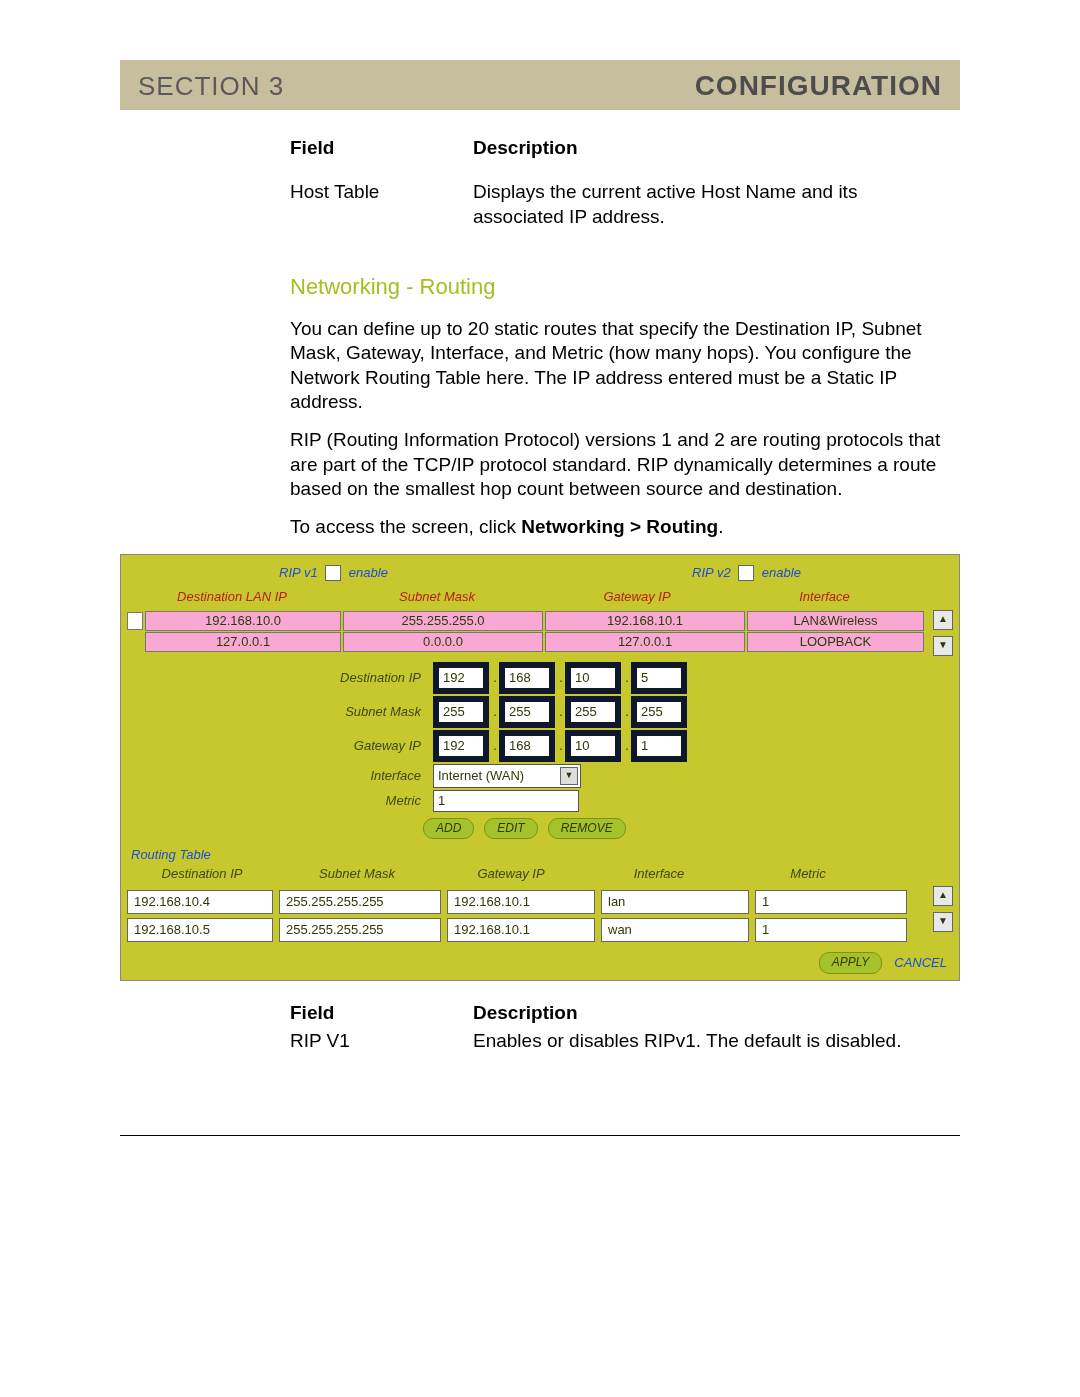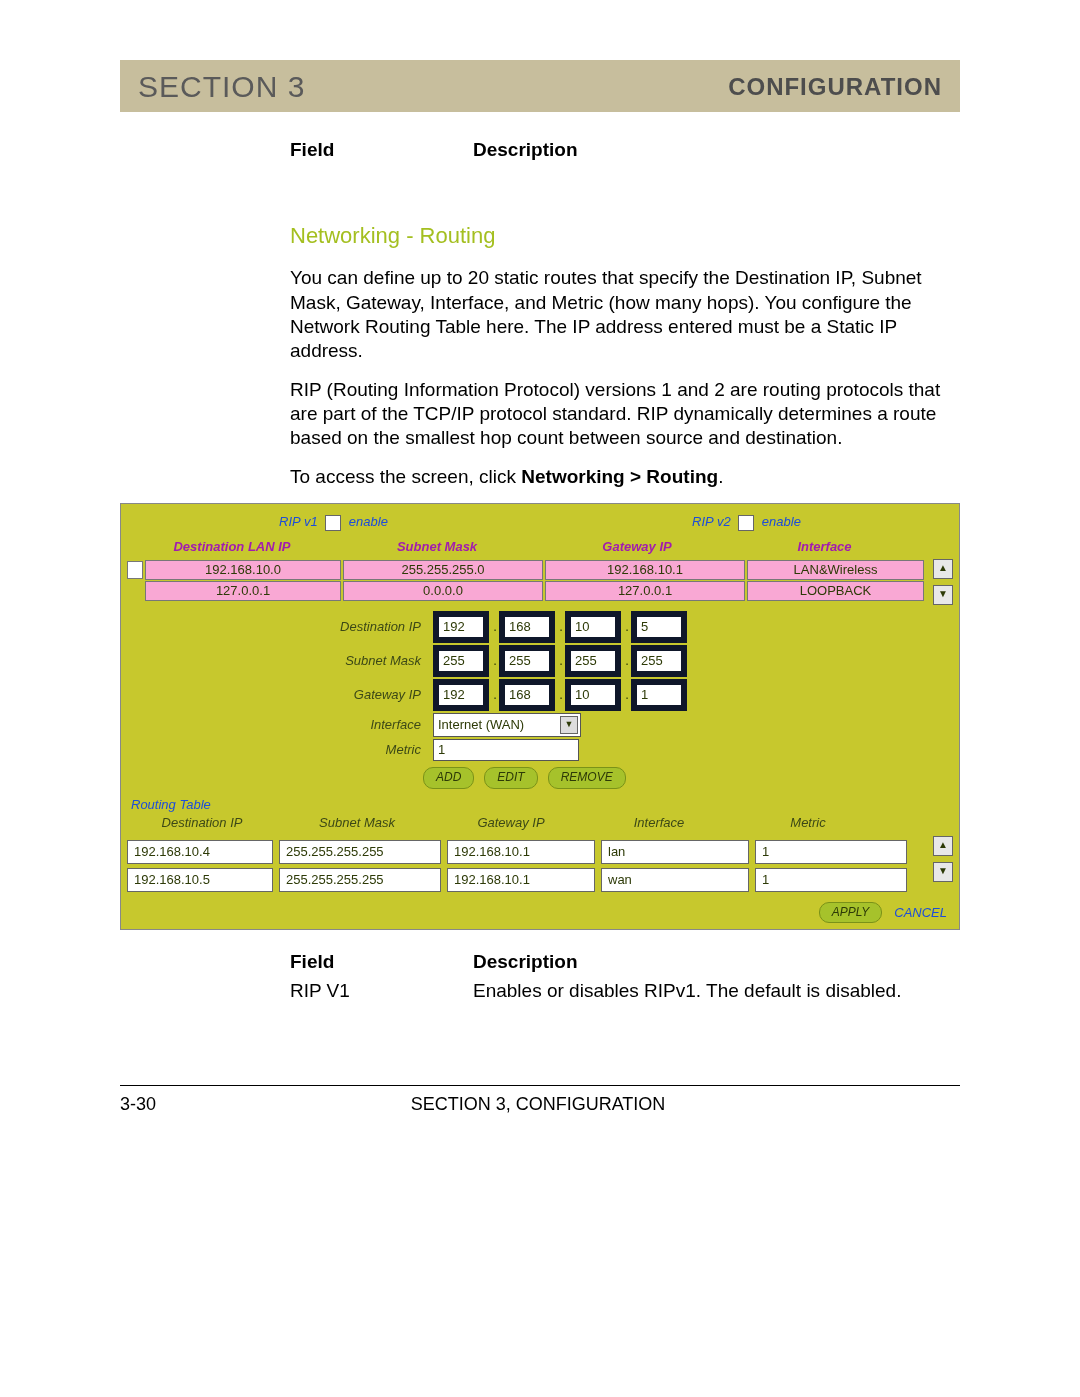--- a/index.html
+++ b/index.html
@@ -16,25 +16,25 @@
   .header-bar {
     background: #c7be9d;
     color: #5a5a5a;
     padding: 10px 18px 8px 18px;
     display: flex;
     justify-content: space-between;
     align-items: center;
     margin-bottom: 24px;
   }
   .header-left {
-    font-size: 30px;
+    font-size: 26px;
     letter-spacing: 1px;
   }
   .header-right {
-    font-size: 24px;
+    font-size: 28px;
     font-weight: bold;
     letter-spacing: 1px;
     color: #4d4d4d;
   }
   .content {
     margin-left: 170px;
     font-size: 19px;
     line-height: 1.28;
   }
   table.ft { border-collapse: collapse; width: 100%; }
@@ -59,21 +59,21 @@
     padding: 6px 6px 4px 6px;
   }
   .ss-row { display: flex; align-items: center; }
   .ss-top { padding: 4px 0 6px 0; justify-content: space-around; }
   .ck { display:inline-block; width:14px; height:14px; background:#fff; border:1px solid #666; vertical-align:middle; margin:0 4px; }
   .it { font-style: italic; color:#1d4ed8; }
   .refresh-row { display:flex; align-items:center; padding:2px 0 6px 0; }
   .refresh-row .lbl { width: 210px; text-align:left; padding-left:4px; }
   .btn { background:#a6c22b; color:#2d3a07; font-style:italic; font-size:12px; padding:2px 12px; border:1px solid #7a9218; border-radius:10px; }
   .cols-row { display:flex; padding:2px 0 4px 0; }
-  .col-h { font-style: italic; text-align:center; color:#a21caf;font-weight:bold; }
+  .col-h { font-style: italic; text-align:center; color:#b91c1c; }
   .colA { flex: 0 0 210px; }
   .colB { flex: 0 0 200px; }
   .colC { flex: 0 0 200px; }
   .colD { flex: 0 0 175px; }
   .colE { flex: 0 0 24px; }
   .entry-row { display:flex; align-items:center; margin:1px 0; }
   .tiny { width:14px; height:16px; background:#fff; border:1px solid #777; margin-right:2px; }
   .cell { background:#f9a8d4; border:1px solid #777; height:18px; line-height:18px; text-align:center; margin-right:2px; }
   .cellA { flex:0 0 194px; }
   .cellB { flex:0 0 198px; }
@@ -120,20 +120,24 @@
     <table class="ft">
       <tbody>
           <tr class="ft-head">
         <td class="c1">Field</td>
         <td>Description</td>
       </tr>
       <tr>
             <td style="height:12px"></td>
             <td></td>
           </tr>
+      <tr>
+        <td class="c1">Host Table</td>
+        <td>Displays the current active Host Name and its associated IP address.</td>
+      </tr>
     </tbody>
       </table>
 
     <div class="sec-title">Networking - Routing</div>
 
     <div class="para">You can define up to 20 static routes that specify the Destination IP, Subnet Mask, Gateway, Interface, and Metric (how many hops). You configure the Network Routing Table here.  The IP address entered must be a Static IP address.</div>
     <div class="para">RIP (Routing Information Protocol) versions 1 and 2 are routing protocols that are part of the TCP/IP protocol standard. RIP dynamically determines a route based on the smallest hop count between source and destination.</div>
     <div class="para">
       <span>To access the screen, click </span><b>Networking &gt; Routing</b><span>.</span>
     </div>
@@ -280,20 +284,15 @@
         <td class="c1">RIP V1</td>
         <td>Enables or disables RIPv1. The default is disabled.</td>
       </tr>
     </tbody>
       </table>
 
   </div>
 
   <div class="footer-area">
     <div class="hr"></div>
-    <div class="footer-line">
-      <span>3-30</span>
-      <span>SECTION 3, CONFIGURATION</span>
-      <span style="width:40px"></span>
-    </div>
   </div>
 
 </div>
 
 </body></html>

